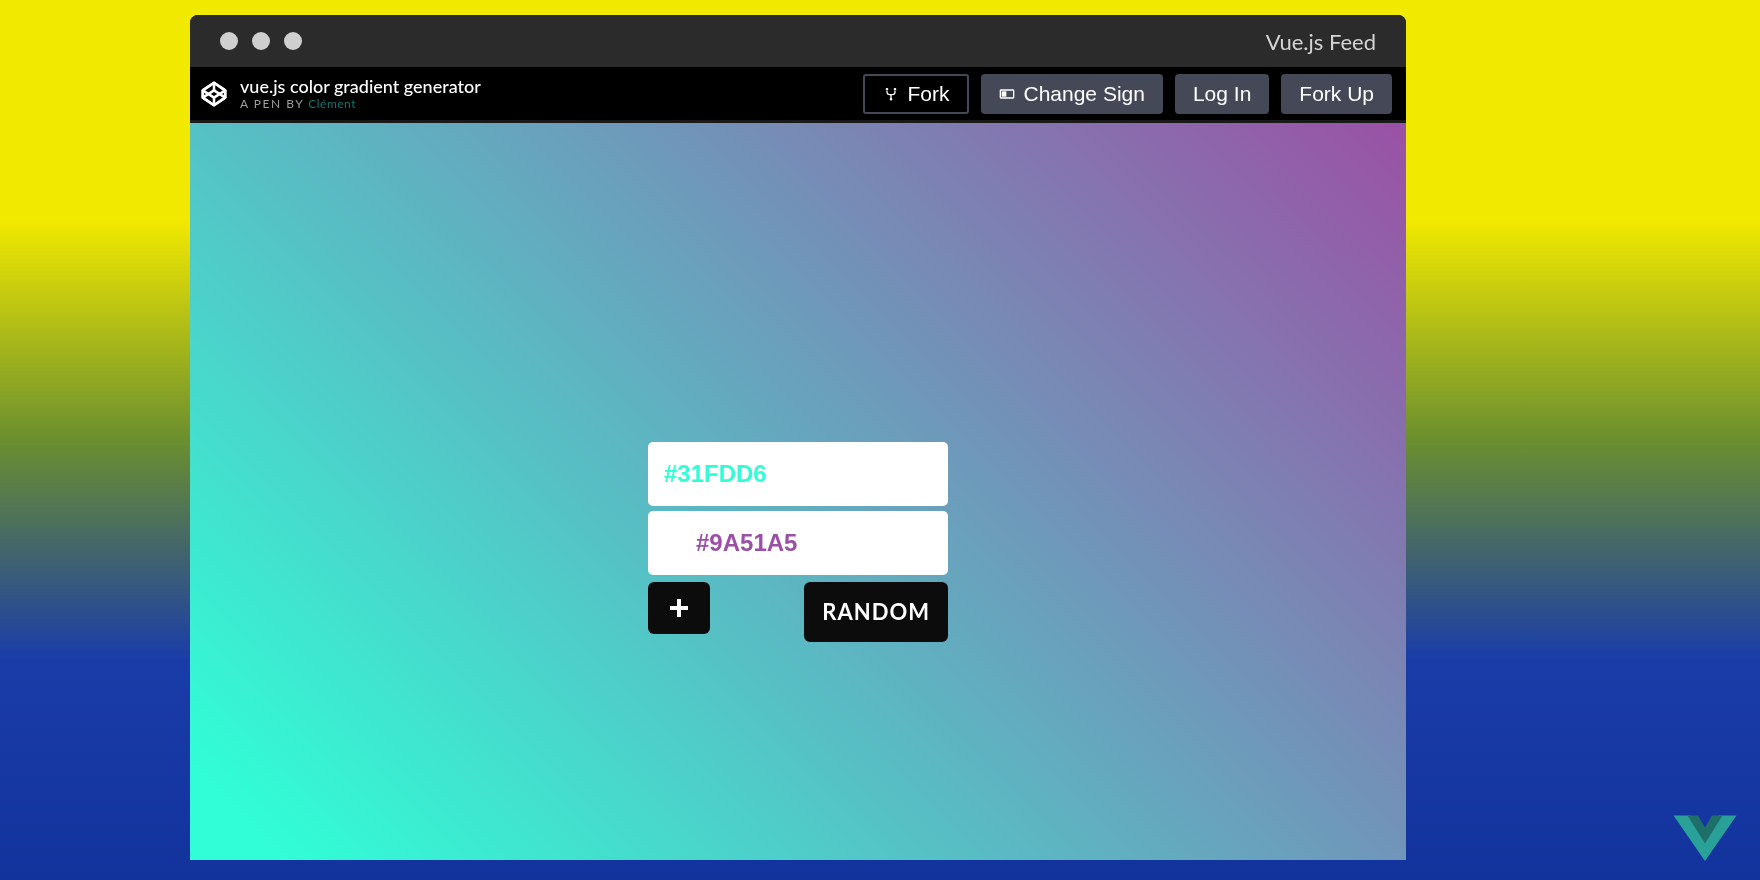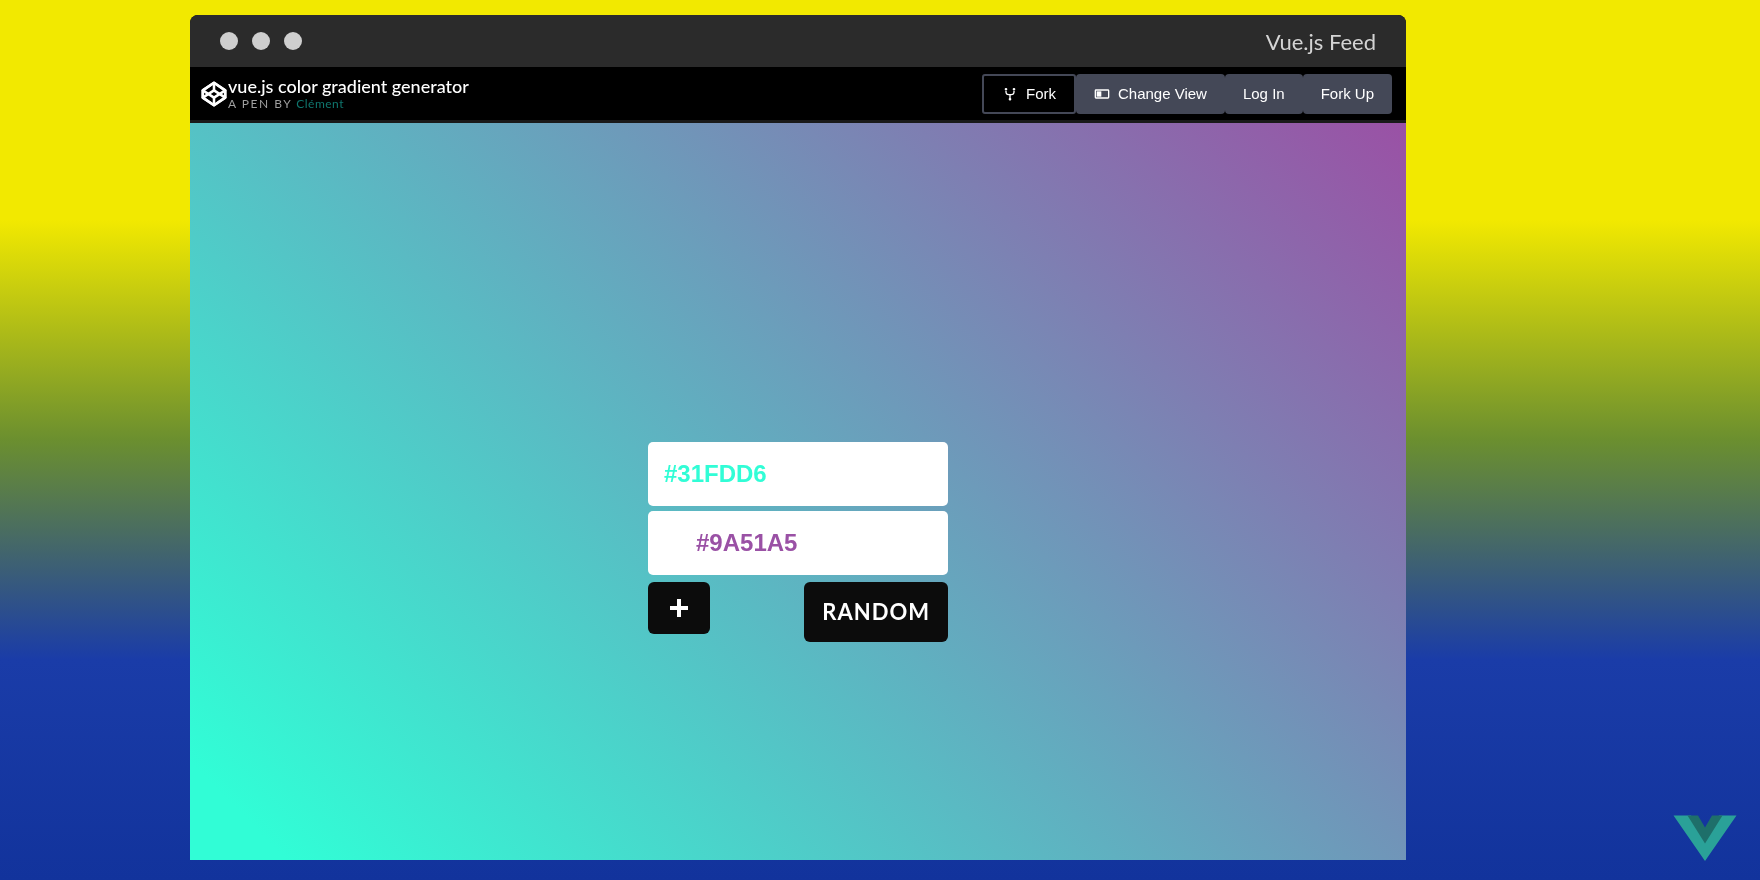--- a/index.html
+++ b/index.html
@@ -31,34 +31,35 @@
   }
   .traffic-lights { display: flex; gap: 14px; }
   .dot { width: 18px; height: 18px; border-radius: 50%; background: #cfcfcf; }
   .feed-title { color: #d4d4d4; font-size: 22px; font-weight: 400; }
   .codepen-header {
     height: 56px;
     background: #000;
     display: flex;
     align-items: center;
     padding: 0 14px 0 10px;
+    gap: 12px;
     border-bottom: 3px solid #1a1a1a;
   }
   .cp-logo { width: 28px; height: 28px; flex-shrink: 0; }
   .pen-meta { flex: 1; display: flex; flex-direction: column; line-height: 1.15; }
   .pen-title { color: #fff; font-size: 18px; font-weight: 500; }
   .pen-byline { color: #9f9f9f; font-size: 12px; letter-spacing: 1.5px; }
   .pen-byline .author { color: #0f766e; letter-spacing: 0.5px; }
   .cp-btn {
     background: #444857;
     color: #fff;
     border: none;
     height: 40px;
     padding: 15px 18px;
-    font-size: 15px;
+    font-size: 21px;
     border-radius: 4px;
     display: flex;
     align-items: center;
     gap: 8px;
     cursor: pointer;
     justify-content: space-between;
   }
   .cp-btn.outline {
     background: #000;
     border: 2px solid #444857;
@@ -155,21 +156,21 @@
       <svg viewBox="0 0 24 24">
           <path fill="#fff" d="M6 3a2 2 0 100 4 2 2 0 000-4zm12 0a2 2 0 100 4 2 2 0 000-4zM7 6v3c0 2 1 3 3 3h4c2 0 3-1 3-3V6h2v3c0 3-2 5-5 5h-1v4a2 2 0 11-2 0v-4h-1c-3 0-5-2-5-5V6h2z"></path>
         </svg>
       <span>Fork</span>
     </button>
     <button class="cp-btn">
       <svg viewBox="0 0 24 24">
           <rect x="2" y="6" width="20" height="12" rx="1" fill="none" stroke="#fff" stroke-width="2"></rect>
           <rect x="4" y="8" width="7" height="8" fill="#fff"></rect>
         </svg>
-      <span>Change View</span>
+      <span>Change Sign</span>
     </button>
     <button class="cp-btn">
       <span>Log In</span>
     </button>
     <button class="cp-btn">
       <span>Fork Up</span>
     </button>
   </div>
 
   <div class="preview">

